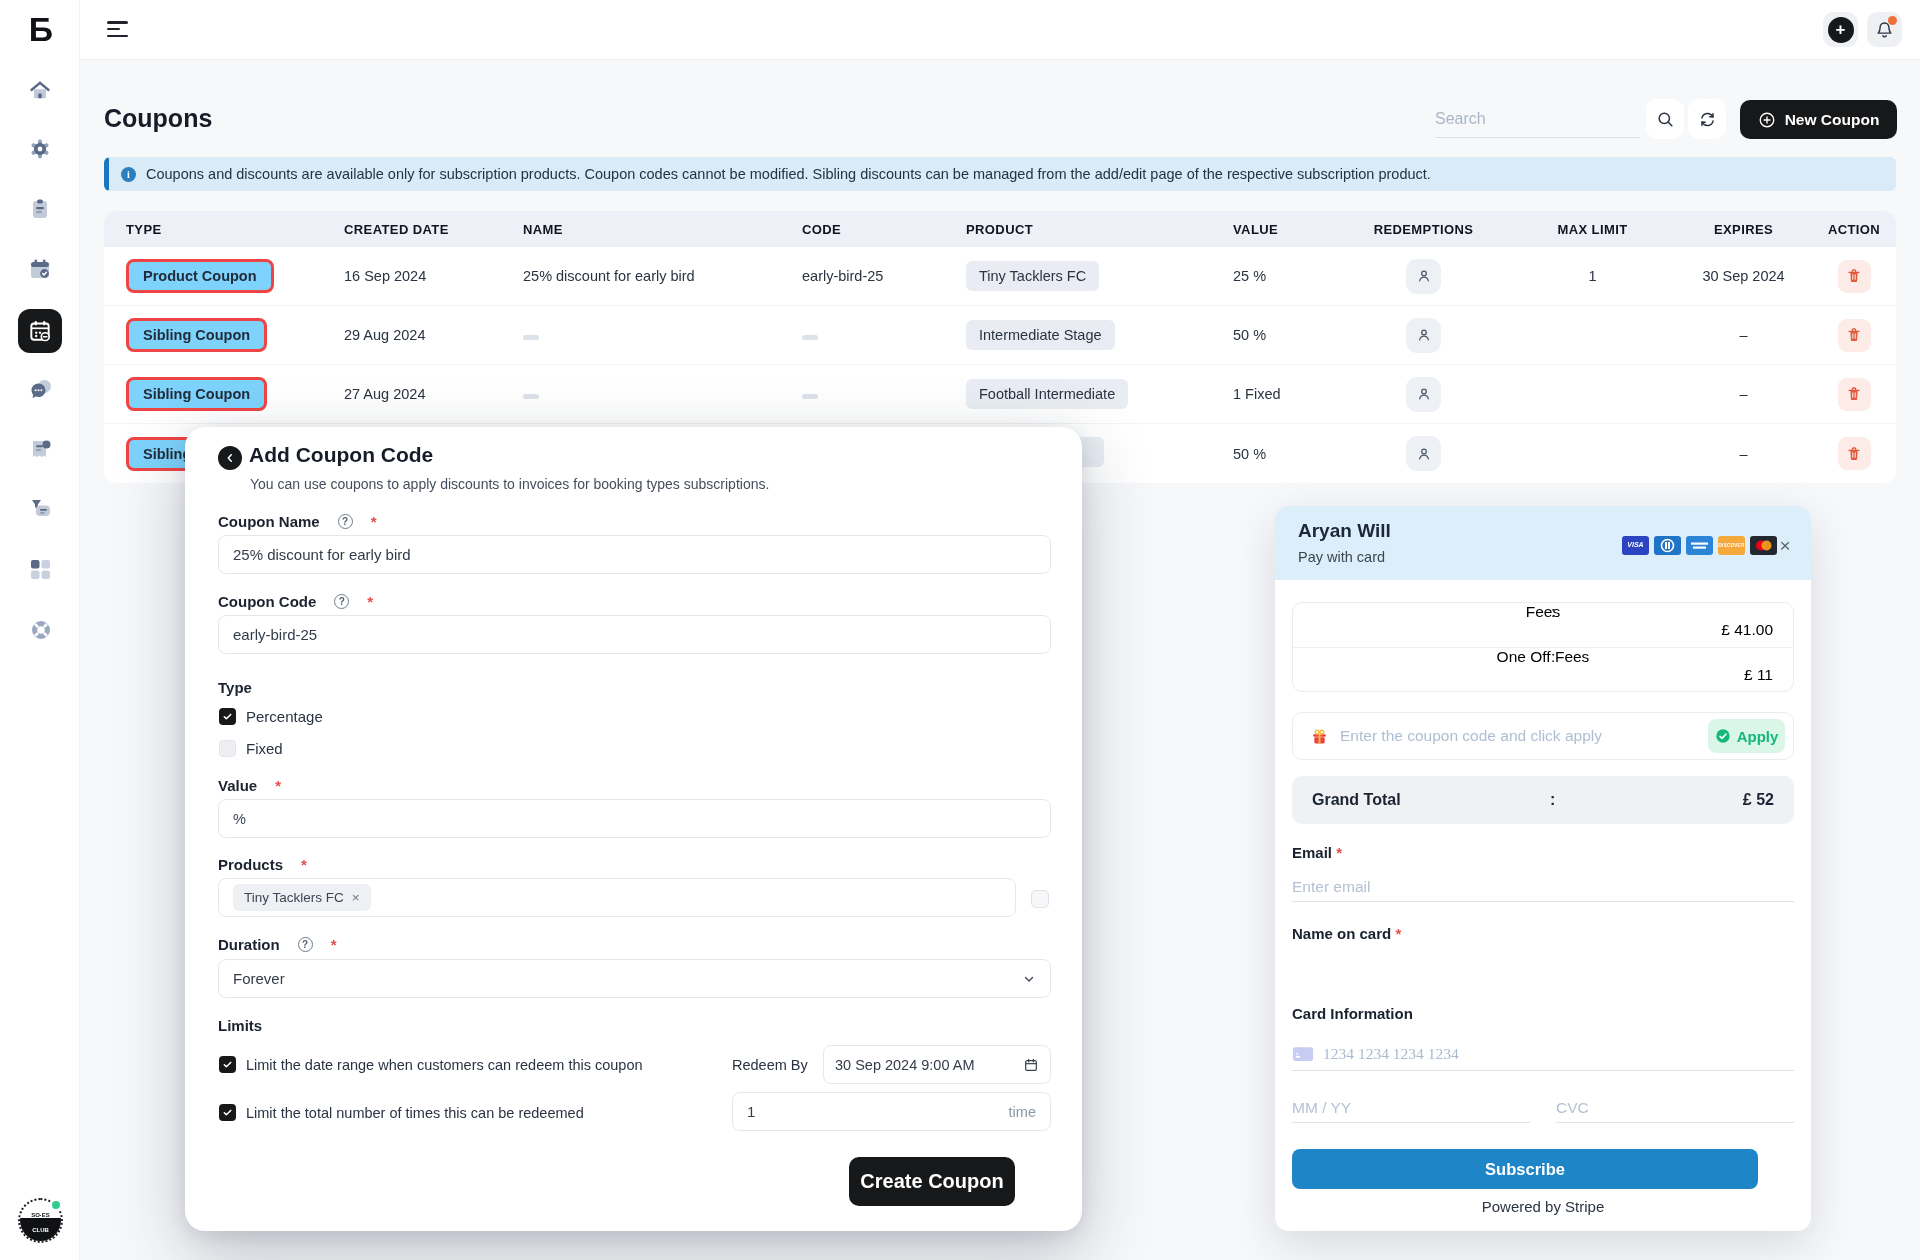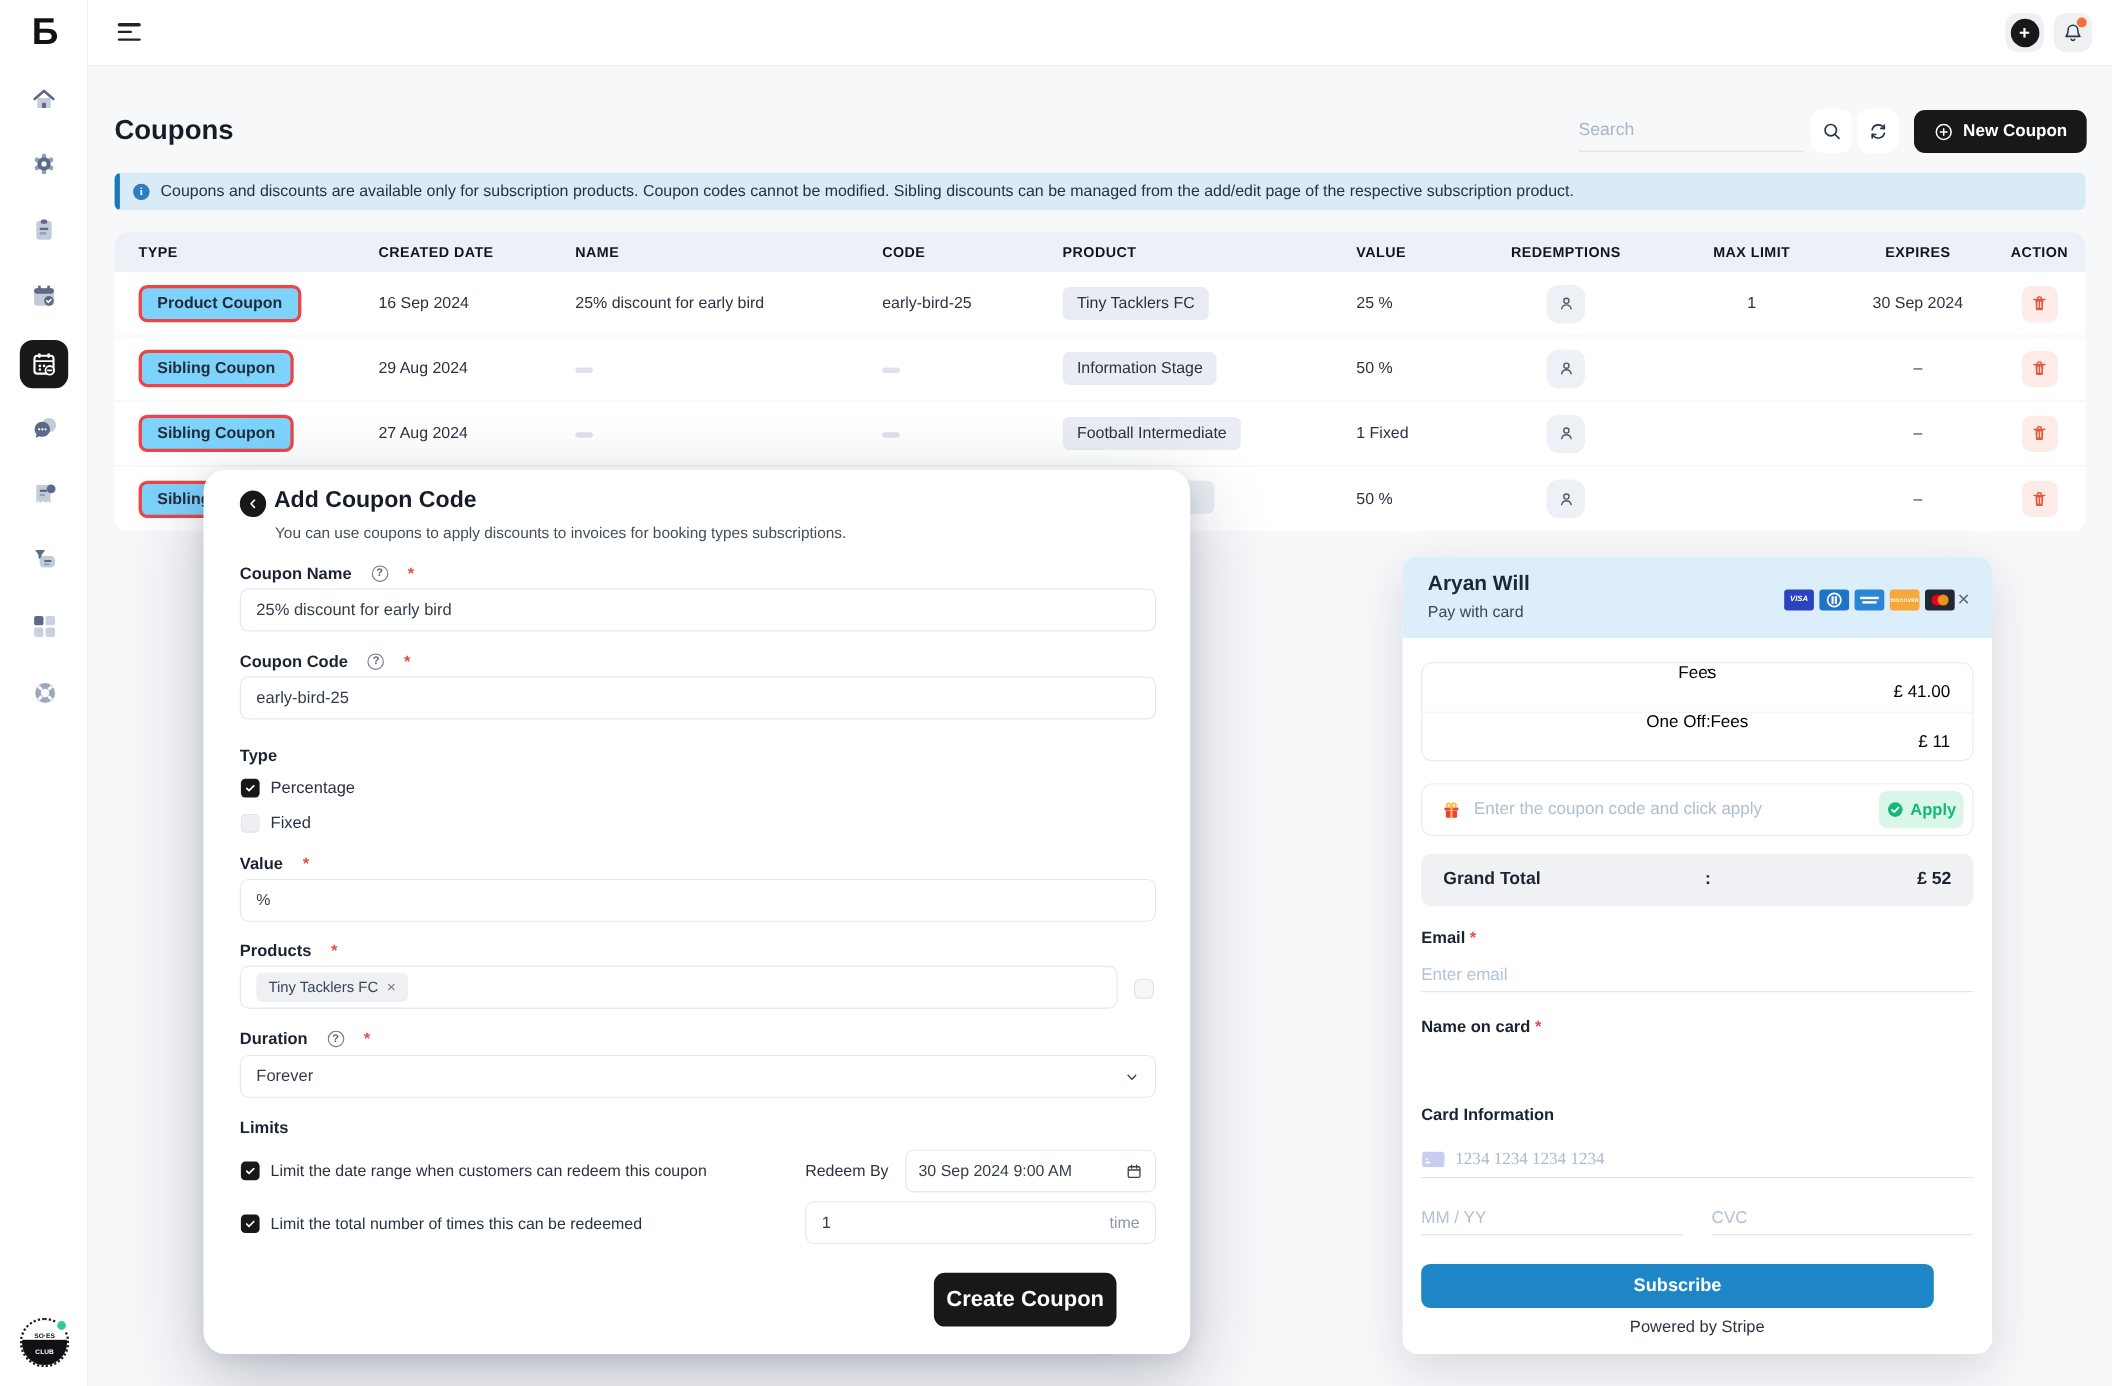--- a/index.html
+++ b/index.html
@@ -300,21 +300,21 @@
             </svg>
           </div>
         </div>
     </div>
 
     <div class="trow tr">
       <div><span class="type-badge">Sibling Coupon</span></div>
       <div>29 Aug 2024</div>
       <div><span class="dash"></span></div>
       <div><span class="dash"></span></div>
-      <div><span class="prod-chip">Information Stage</span></div>
+      <div><span class="prod-chip">Intermediate Stage</span></div>
       <div>50 %</div>
       <div class="c-center">
           <div class="person-chip">
             <svg width="18" height="18" viewBox="0 0 24 24">
               <circle cx="12" cy="8.6" r="3.1" fill="none" stroke="#4e5a6b" stroke-width="1.7"></circle>
               <path d="M6.2 18.4c.9-3.2 3-4.8 5.8-4.8s4.9 1.6 5.8 4.8" fill="none" stroke="#4e5a6b" stroke-width="1.7" stroke-linecap="round"></path>
             </svg>
           </div>
         </div>
       <div class="c-center"></div>

